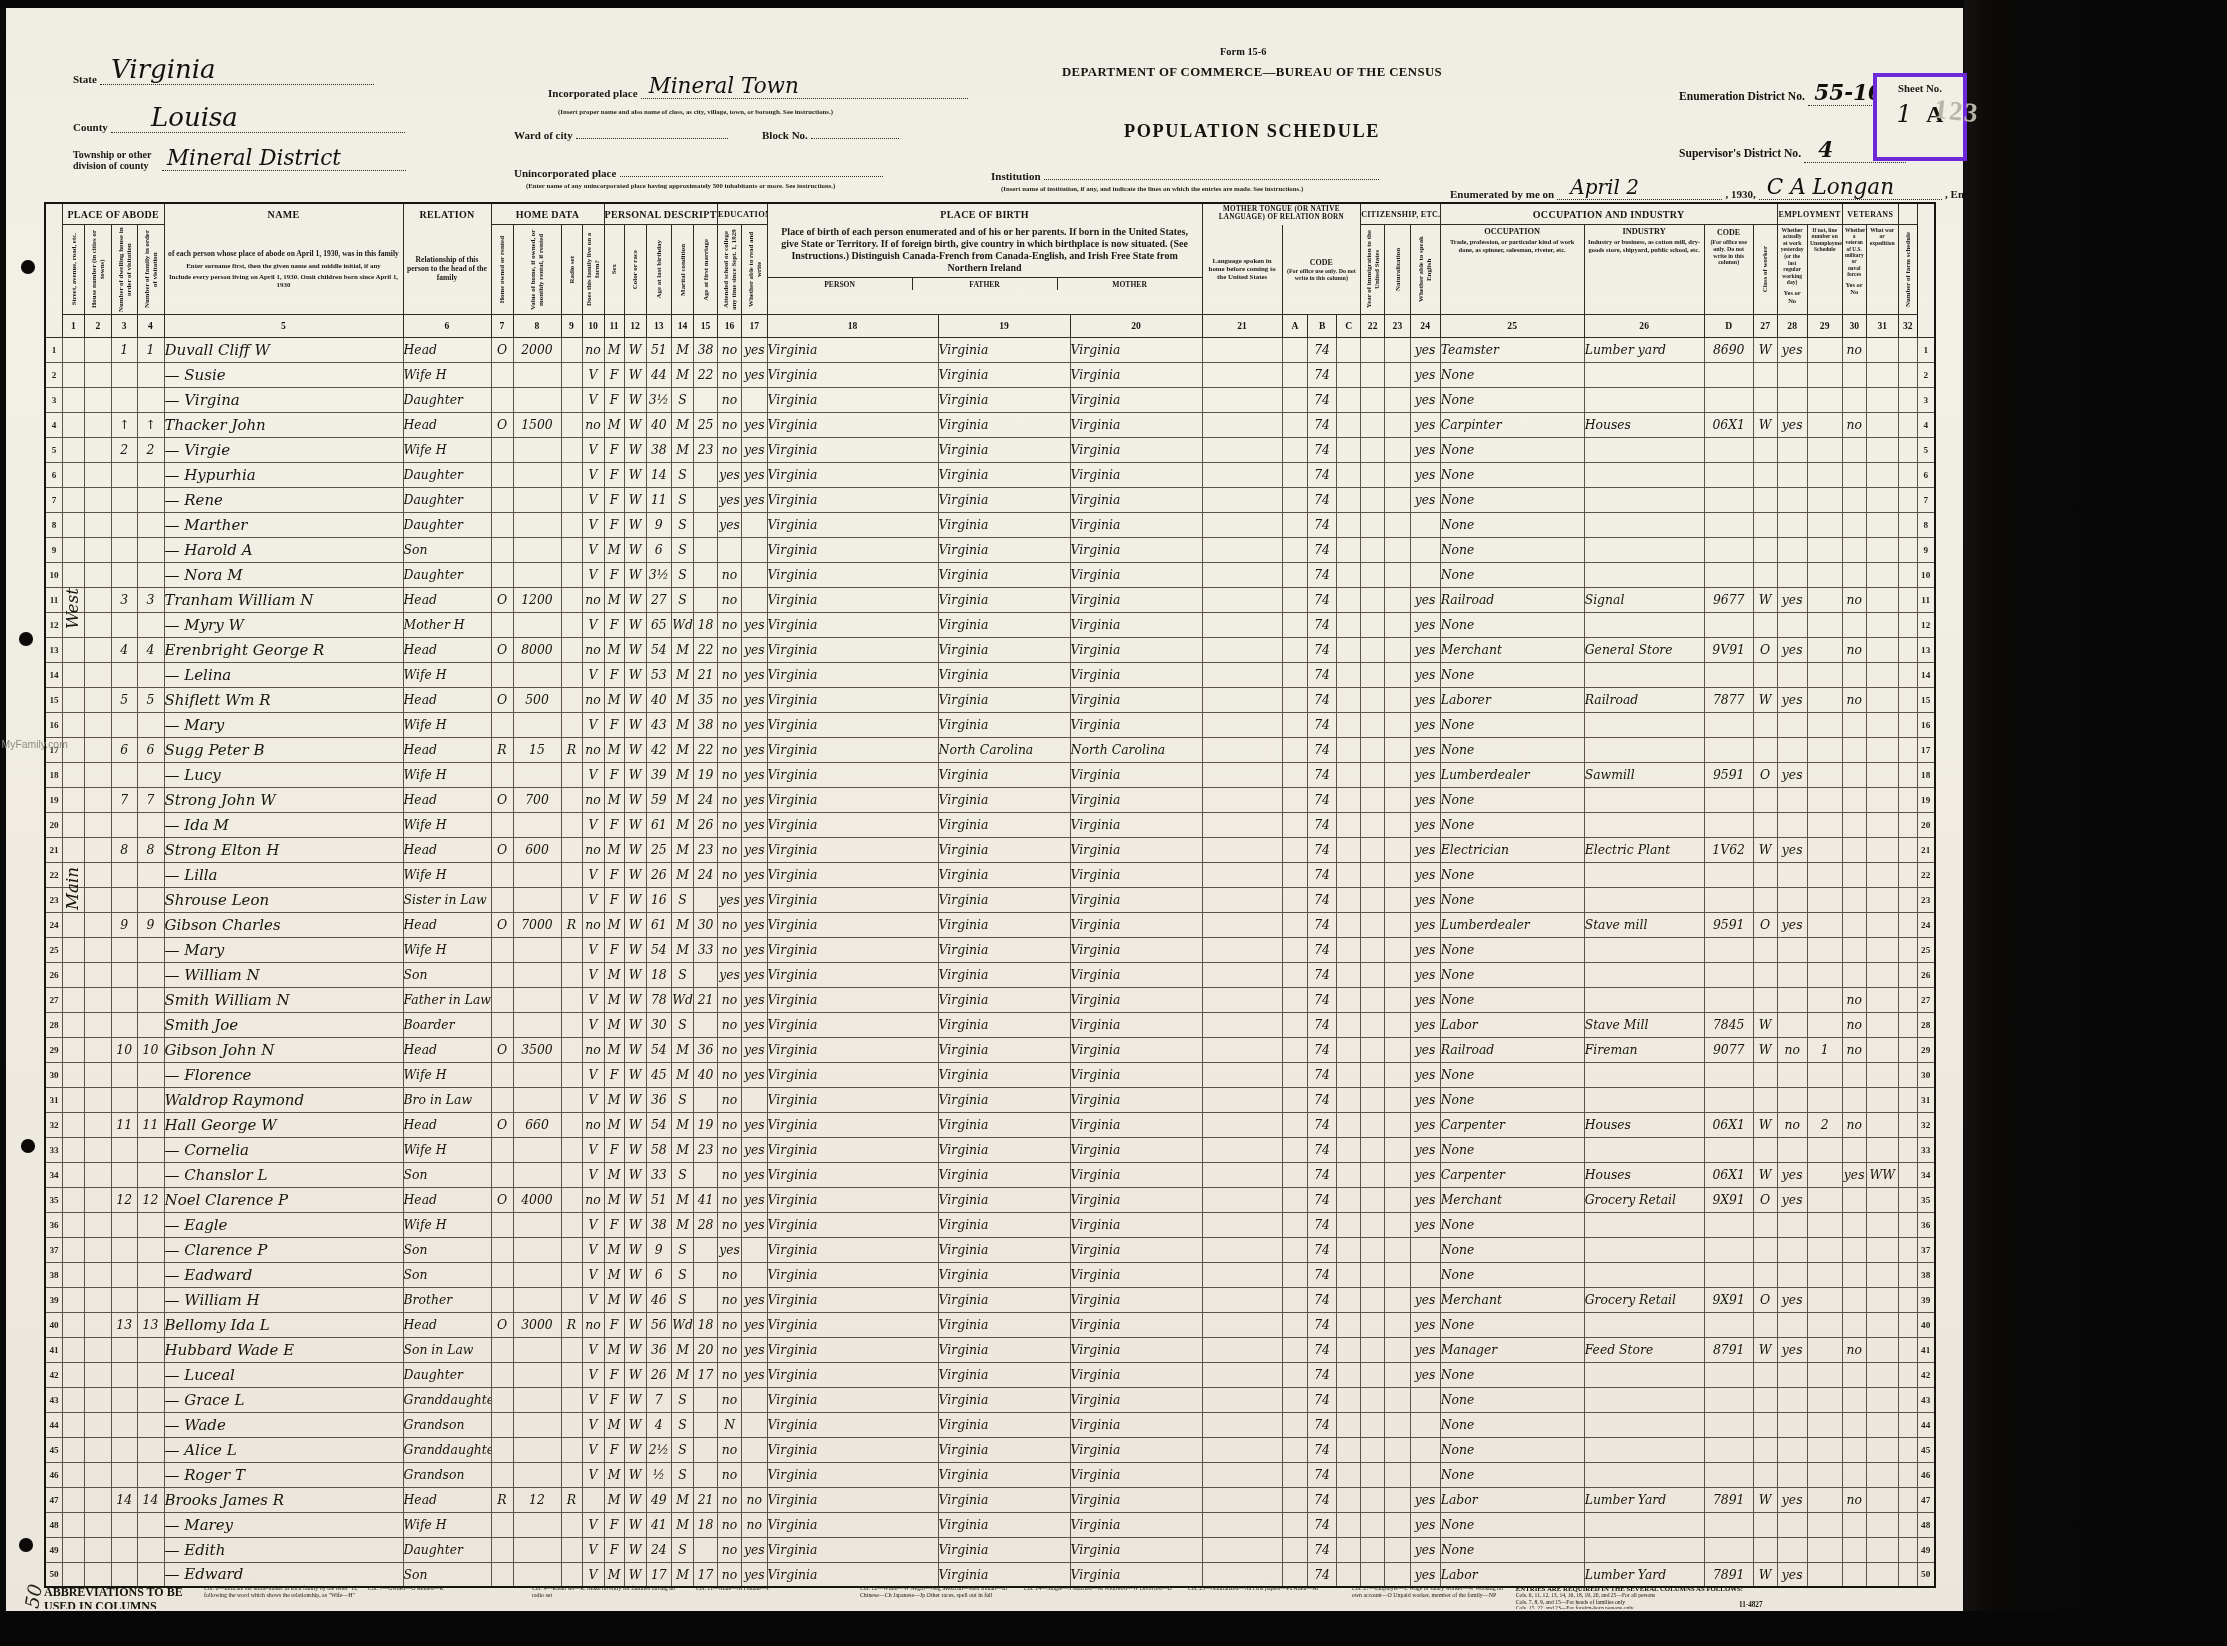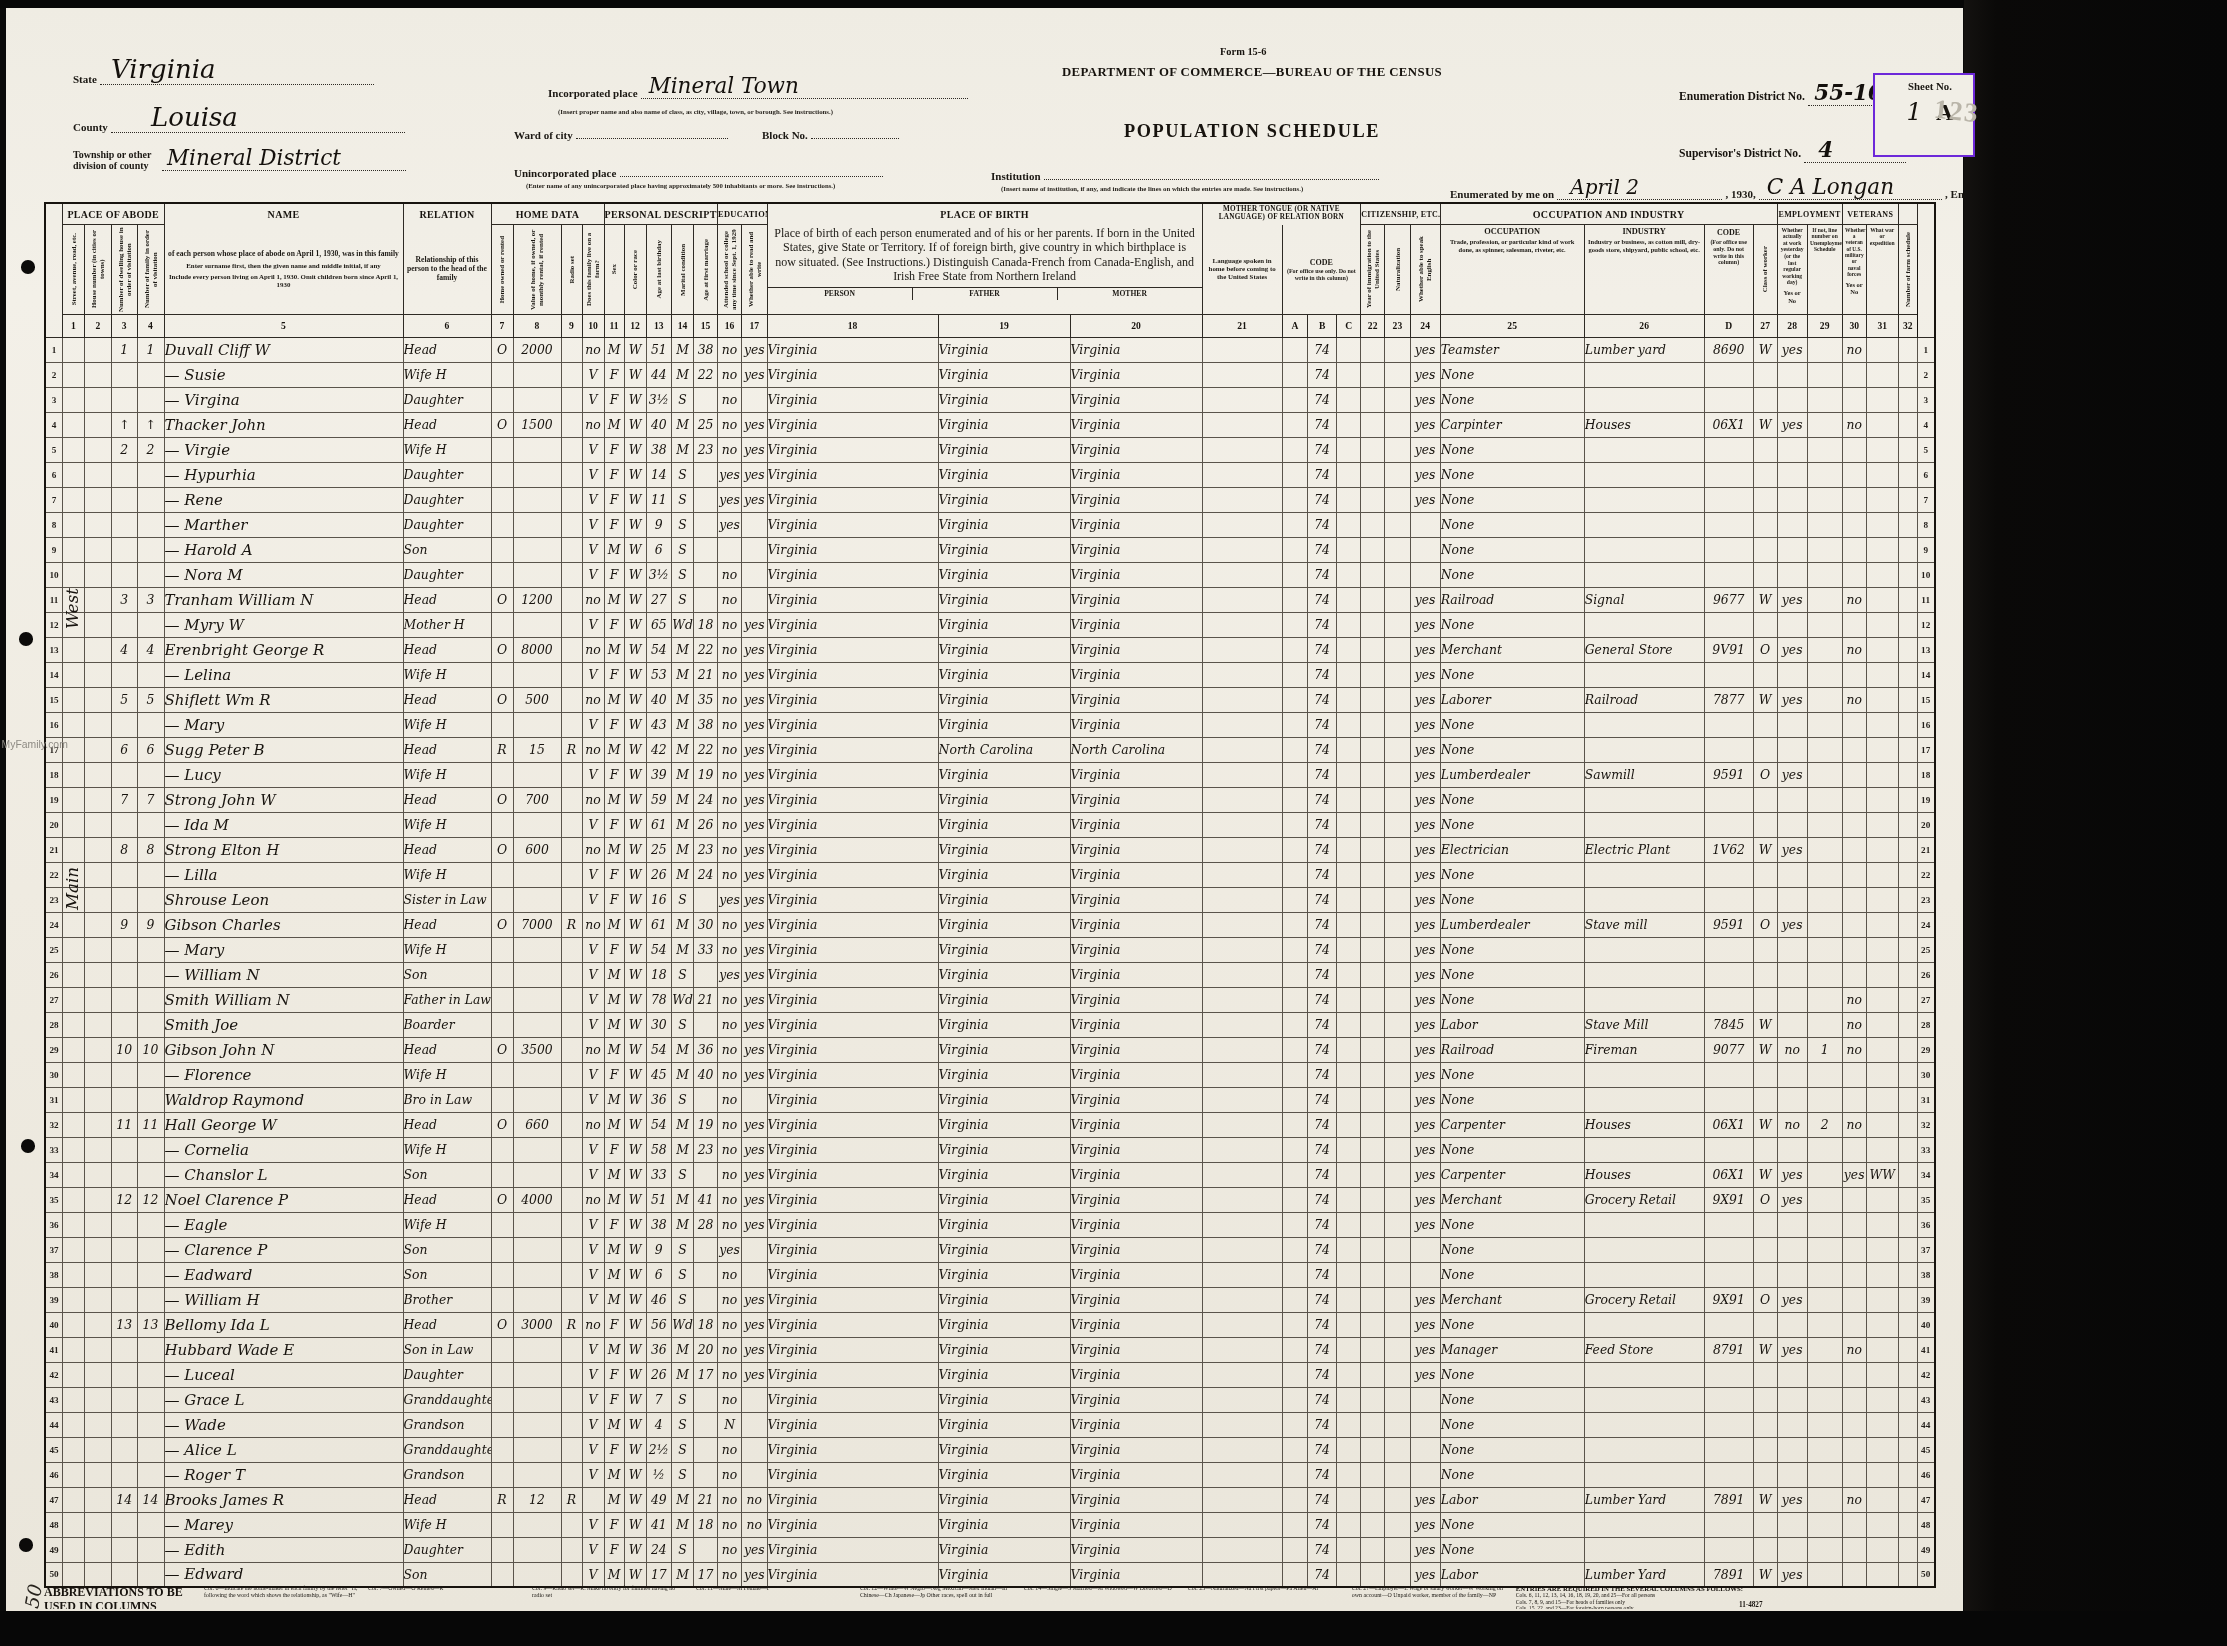--- a/index.html
+++ b/index.html
@@ -23,42 +23,42 @@
   #form-number{left:1220px;top:46px;font-size:10.4px;font-weight:bold;}
   #dept-line{left:925px;top:65px;width:654px;text-align:center;font-size:12.8px;font-weight:bold;letter-spacing:0.4px;}
   #main-title{left:893px;top:85px;width:718px;text-align:center;font-size:21.5px;font-weight:bold;letter-spacing:0.8px;}
   #sub-title{left:989px;top:121px;width:526px;text-align:center;font-size:18.3px;font-weight:bold;letter-spacing:1.6px;}
 
   .fld-line{position:absolute;z-index:10;white-space:nowrap;}
   .script-lg{font-size:26px;}
   .script-md{font-size:21.5px;}
 
   #ed-box,#sd-box{font-size:11.6px;font-weight:bold;}
-  #sheet-box{position:absolute;left:1873px;top:73px;width:86px;height:80px;border:2px solid #6d28d9;z-index:41;
-             background:#f1eee6;text-align:center;padding-left:12px;}
+  #sheet-box{position:absolute;left:1873px;top:73px;width:86px;height:80px;border:4px solid #6d28d9;z-index:41;
+             background:#f1eee6;text-align:center;}
   #sheet-box .lbl{display:block;margin-top:4.8px;font-size:10.8px;}
   #sheet-value{font-family:"DejaVu Serif",serif;font-style:italic;font-size:24px;display:inline-block;margin-top:6.4px;}
   #sheet-letter{font-size:24px;font-weight:bold;display:inline-block;margin-left:11px;}
   #page-stamp{position:absolute;left:1934px;top:96px;z-index:46;font-size:27px;font-weight:bold;color:#b9b4a8;
               transform:rotate(6deg);letter-spacing:1.6px;font-family:"Liberation Serif",serif;}
 
   
   #census-table{border-collapse:collapse;table-layout:fixed;position:absolute;left:44px;top:202px;width:1889px;
                 z-index:10;border:2.4px solid #17130e;}
   #census-table th,#census-table td{border:0.8px solid #5a544b;overflow:hidden;white-space:nowrap;padding:0;}
   #census-table thead th{border-color:#2e2a24;background:rgba(240,237,229,.4);}
   .group-row th{height:20px;font-size:10px;font-weight:bold;letter-spacing:0.3px;}
   .desc-row th{height:89px;vertical-align:middle;font-weight:bold;color:#1c1914;}
   .num-row th{height:21.5px;font-size:9.6px;font-weight:bold;}
   .nb{border-bottom:none !important;}
   .nt{border-top:none !important;}
   .v div{writing-mode:vertical-rl;transform:rotate(180deg);margin:0 auto;font-size:6.9px;line-height:1.12;
          max-height:85px;white-space:normal;font-weight:bold;}
   .hsmall{font-size:6.9px;white-space:normal;line-height:1.15;padding:1.6px;}
-  .bd-text{font-size:12px;white-space:normal;line-height:1.2;padding:1.6px 4.8px 3.2px 4.8px;font-weight:normal;}
+  .bd-text{font-size:10px;white-space:normal;line-height:1.2;padding:1.6px 4.8px 3.2px 4.8px;font-weight:bold;}
   .bd-subs{display:flex;border-top:0.8px solid #2e2a24;}
   .bd-subs span{flex:1;font-size:7.6px;padding:1.6px 0;border-left:0.8px solid #2e2a24;text-align:center;}
   .bd-subs span:first-child{border-left:none;}
   .sub-t{font-size:8.4px;font-weight:bold;padding-top:2.4px;}
   .sub-d{font-size:6.5px;white-space:normal;line-height:1.18;padding:1.6px 2.4px;}
   .code-t{font-size:8px;font-weight:bold;padding-top:3.2px;}
   .code-n{font-size:6px;white-space:normal;line-height:1.15;padding:1.6px;}
   tbody tr{height:25px;}
   .ln{font-size:9.2px;font-weight:bold;text-align:center;color:#231f1a;}
   .hw{font-family:"DejaVu Serif",serif;font-style:italic;font-size:12.4px;color:#17130e;text-align:center;}

